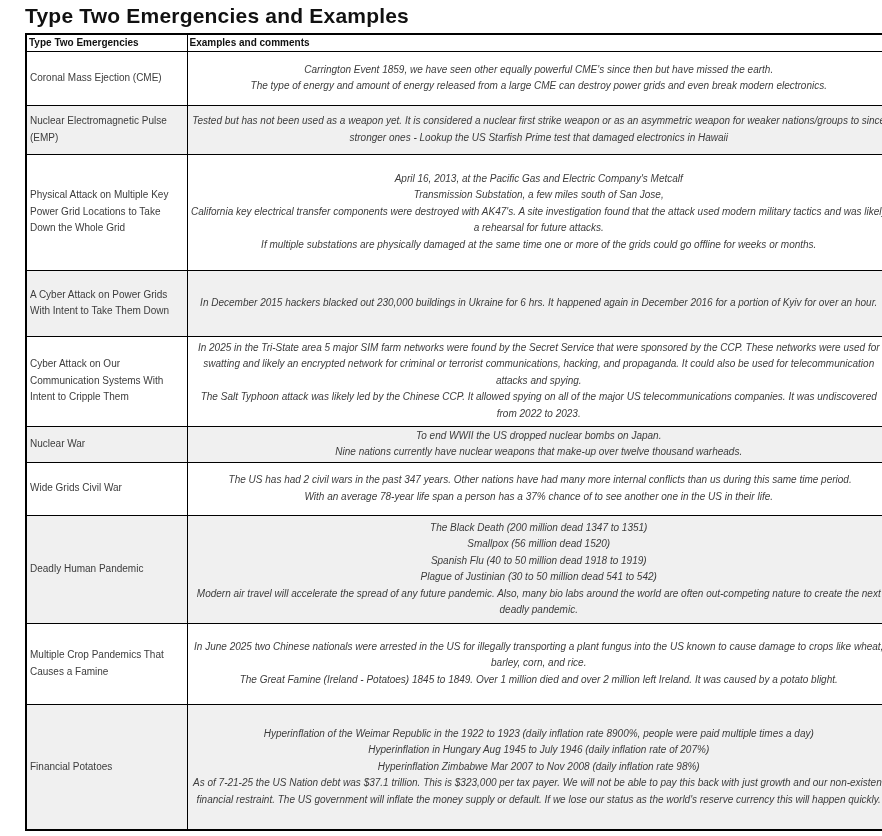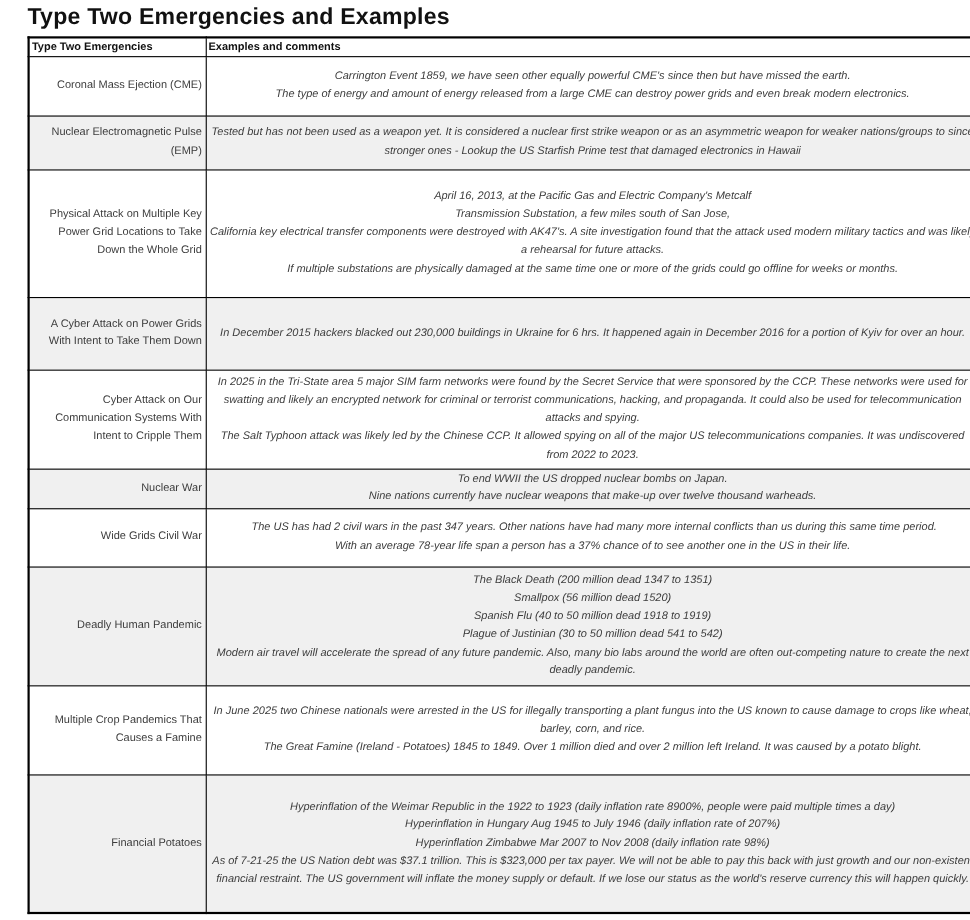--- a/index.html
+++ b/index.html
@@ -46,21 +46,21 @@
   table.emergencies th {
     font-weight: bold;
     text-align: left;
     color: var(--heading-color);
     padding: 0 2px;
     height: 17px;
     line-height: 15px;
   }
   th.col-type { width: 161px; }
   td.type-cell {
-    text-align: right;
+    text-align: left;
     padding: 1px 3px;
   }
   td.comments-cell {
     text-align: center;
     padding: 1px 4px 1px 3px;
     white-space: pre-wrap;
     font-style: italic;
   }
   tbody tr:nth-child(even) { background: var(--row-alt-background); }
   tbody tr:nth-child(1)  { height: 54px; }

